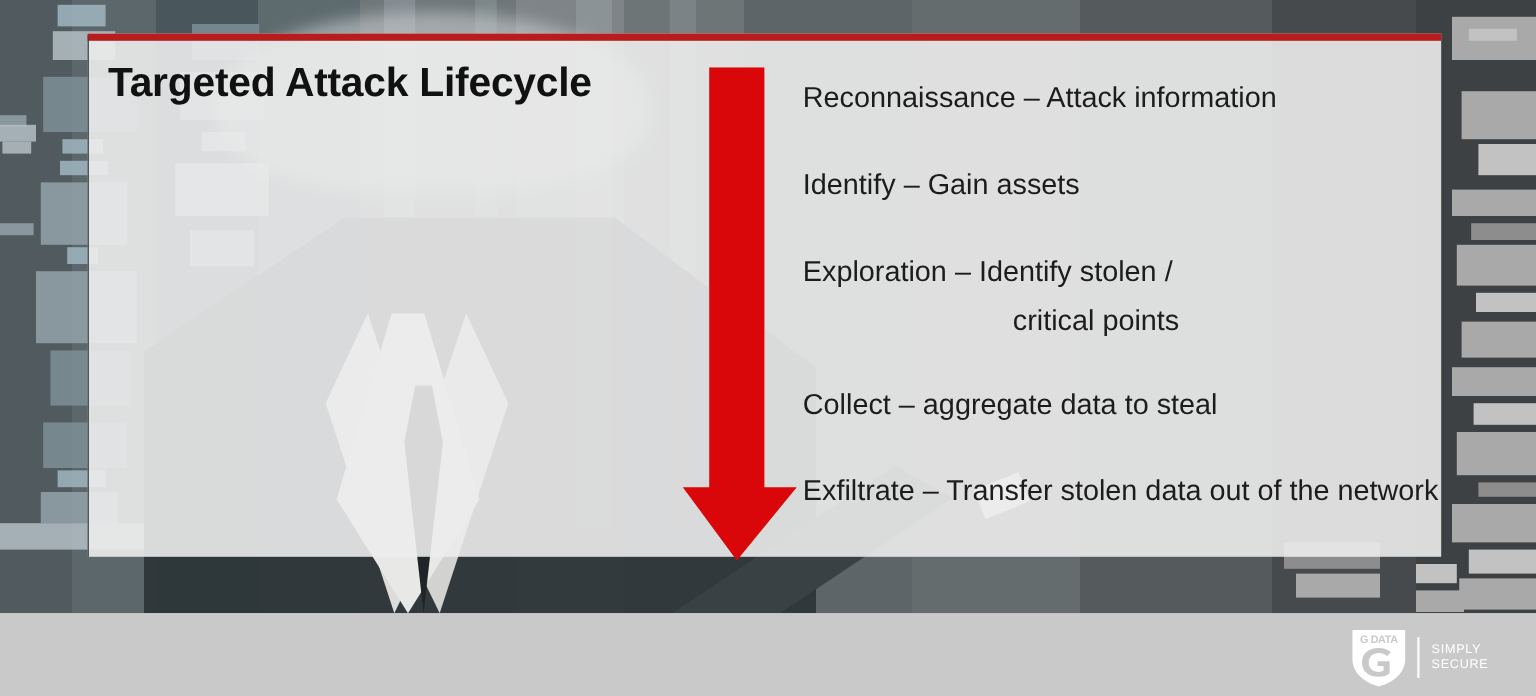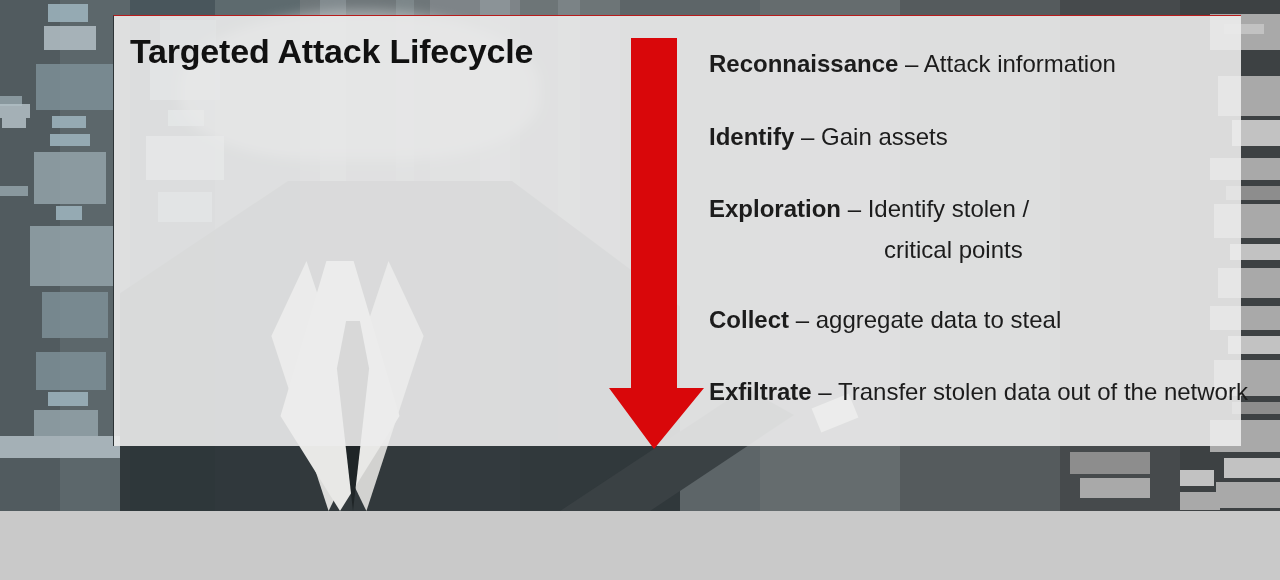--- a/index.html
+++ b/index.html
@@ -128,27 +128,26 @@
     background: #cfd3d4;
     opacity: .55;
     border-radius: 50% 50% 40% 40%;
     filter: blur(6px);
   }
 
   
   .panel {
     position: absolute;
     left: 73px;
-    top: 15px;
+    top: 28px;
     width: 1127px;
     height: 430px;
     background: rgba(236, 236, 236, .90);
-    border-top: 1px solid #b91c1c;
+    border-top: 6px solid #b91c1c;
     border-left: 1px solid #2d3436;
-    margin-left: 40px;
   }
 
   .title {
     position: absolute;
     left: 16px;
     top: 16px;
     font-size: 34px;
     font-weight: bold;
     color: #111;
     letter-spacing: -.2px;
@@ -174,21 +173,21 @@
   }
   .item {
     position: absolute;
     left: 0;
     white-space: nowrap;
     font-size: 24px;
     color: #1c1c1c;
     line-height: 1.1;
   }
   .item b {
-    font-weight: bold;
+    font-weight: normal;
   }
   .item .sep { font-weight: normal; }
   .item .rest { font-weight: normal; }
   .item.l0 { top: 9px; }
   .item.l1 { top: 82px; }
   .item.l2 { top: 154px; }
   .cont {
     position: absolute;
     left: 175px;
     top: 194px;
@@ -339,14 +338,32 @@
         <b>Collect</b><span class="sep"> – </span><span class="rest">aggregate data to steal</span>
       </div>
 
       <div class="item l4">
         <b>Exfiltrate</b><span class="sep"> – </span><span class="rest">Transfer stolen data out of the network</span>
       </div>
 
     </div>
   </div>
 
+  <div class="footer">
+    <div class="logo">
+
+      <svg class="shield" viewBox="0 0 48 50" xmlns="http://www.w3.org/2000/svg">
+        <path d="M2 2 H46 V26 C46 38 36 46 24 49 C12 46 2 38 2 26 Z" fill="#ffffff"></path>
+        <text x="24" y="12.5" fill="#c9c9c9" font-family="Liberation Sans, sans-serif" font-size="9" font-weight="bold" text-anchor="middle" letter-spacing="-0.3">G DATA</text>
+        <path d="M24 17 C15 17 10 22 10 29 C10 36 15 41 24 41 C28 41 31 40 33 38 V28 H23 V32 H28 V35.5 C27 36.4 25.6 36.9 24 36.9 C19 36.9 15.6 33.9 15.6 29 C15.6 24.1 19 21.1 24 21.1 C27 21.1 29.5 22.2 31 23.8 L34 20.4 C31.6 18.3 28.2 17 24 17 Z" fill="#c9c9c9"></path>
+      </svg>
+
+      <div class="logo-div"></div>
+
+      <div class="logo-words">
+        <div>SIMPLY</div>
+        <div>SECURE</div>
+      </div>
+
+    </div>
+  </div>
 
 </div>
 
 </body></html>

